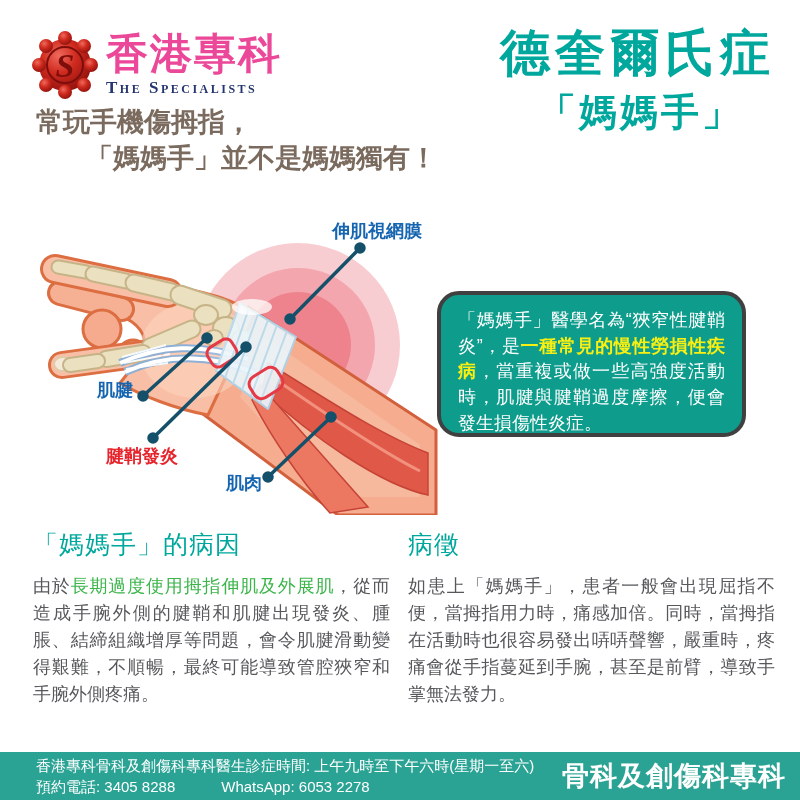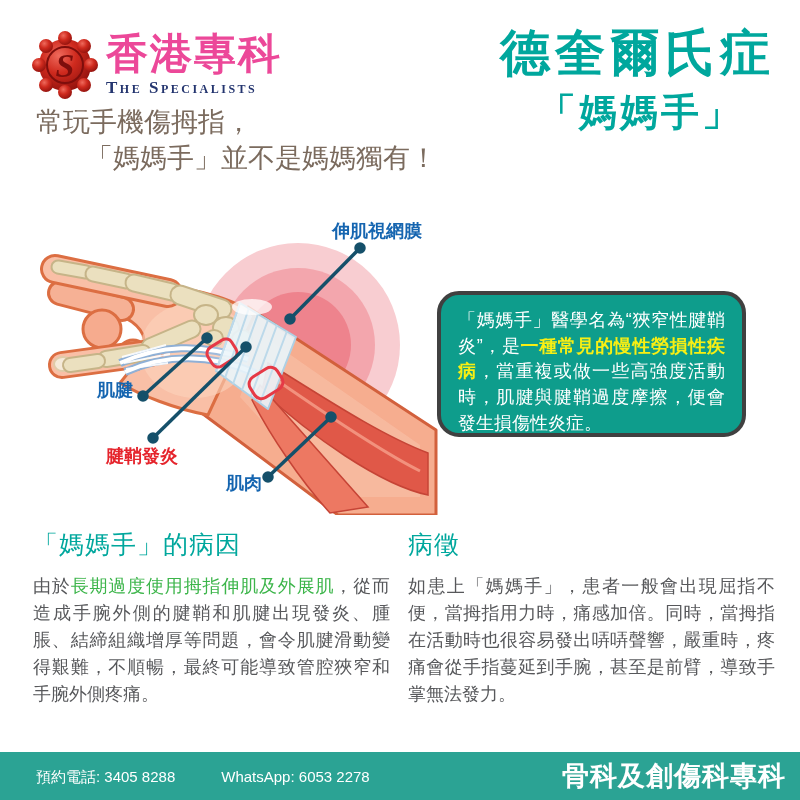--- a/index.html
+++ b/index.html
@@ -24,21 +24,21 @@
   .title-block{position:absolute;left:430px;top:26px;width:345px;text-align:right;}
   .main-title{
     color:#00a79d;font-size:50px;font-weight:900;letter-spacing:5px;line-height:1.1;white-space:nowrap;
   }
   .sub-title{
     color:#00a79d;font-size:38px;font-weight:600;letter-spacing:3px;margin-top:6px;padding-right:32px;
   }
   .tagline{
     position:absolute;left:36px;top:104px;
     font-family:"Liberation Serif", serif;
-    color:#7b6b5e;font-weight:normal;font-size:27px;line-height:1.35;white-space:nowrap;
+    color:#7b6b5e;font-weight:bold;font-size:27px;line-height:1.35;white-space:nowrap;
   }
   .tagline .l2{padding-left:50px;}
   
   .illustration{position:absolute;left:0;top:195px;width:440px;height:320px;}
   .dg-label{position:absolute;font-size:18px;font-weight:bold;white-space:nowrap;}
   .dg-blue{color:#1565b0;}
   .dg-red{color:#e5242c;}
   
   .info-box{
     position:absolute;left:437px;top:291px;width:309px;height:146px;box-sizing:border-box;
@@ -217,18 +217,19 @@
     </div>
   </div>
   <div class="col-symptoms">
     <div class="sec-heading">病徵</div>
     <div class="sec-body">如患上「媽媽手」，患者一般會出現屈指不便，當拇指用力時，痛感加倍。同時，當拇指在活動時也很容易發出哢哢聲響，嚴重時，疼痛會從手指蔓延到手腕，甚至是前臂，導致手掌無法發力。</div>
   </div>
 </div>
 
 <div class="footer">
   <div class="info">
+    <div class="row1">香港專科骨科及創傷科專科醫生診症時間: 上午九時至下午六時(星期一至六)</div>
     <div class="row2">
       <span>預約電話: 3405 8288</span><span class="ws">WhatsApp: 6053 2278</span>
     </div>
   </div>
   <div class="dept">骨科及創傷科專科</div>
 </div>
 
 </body></html>

